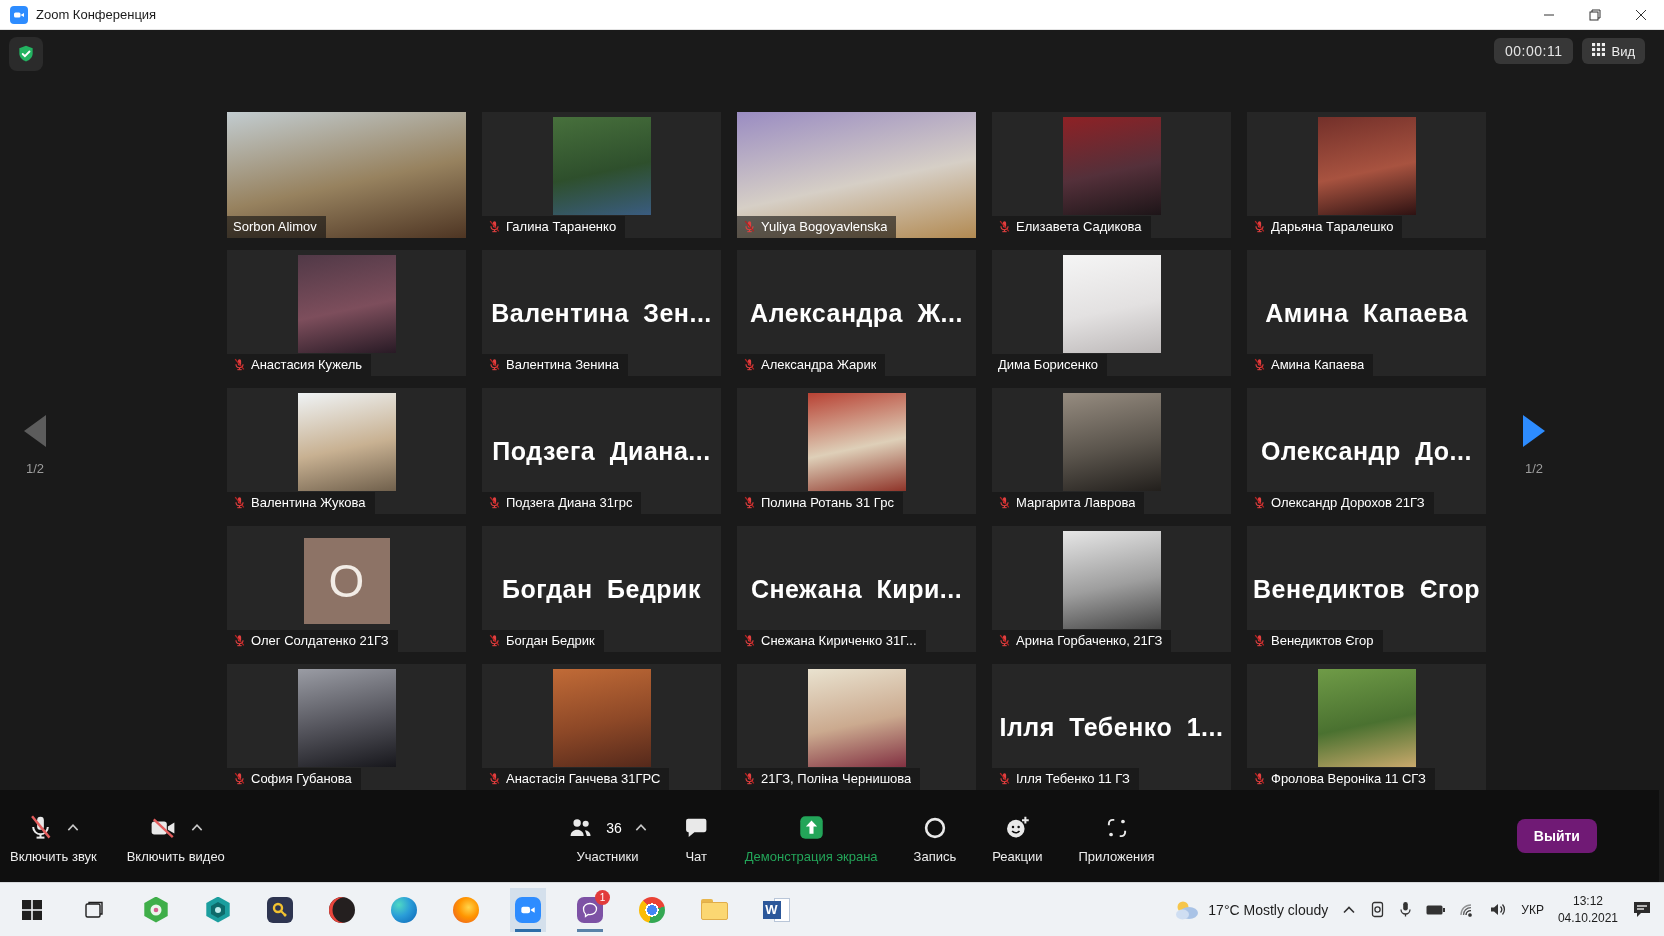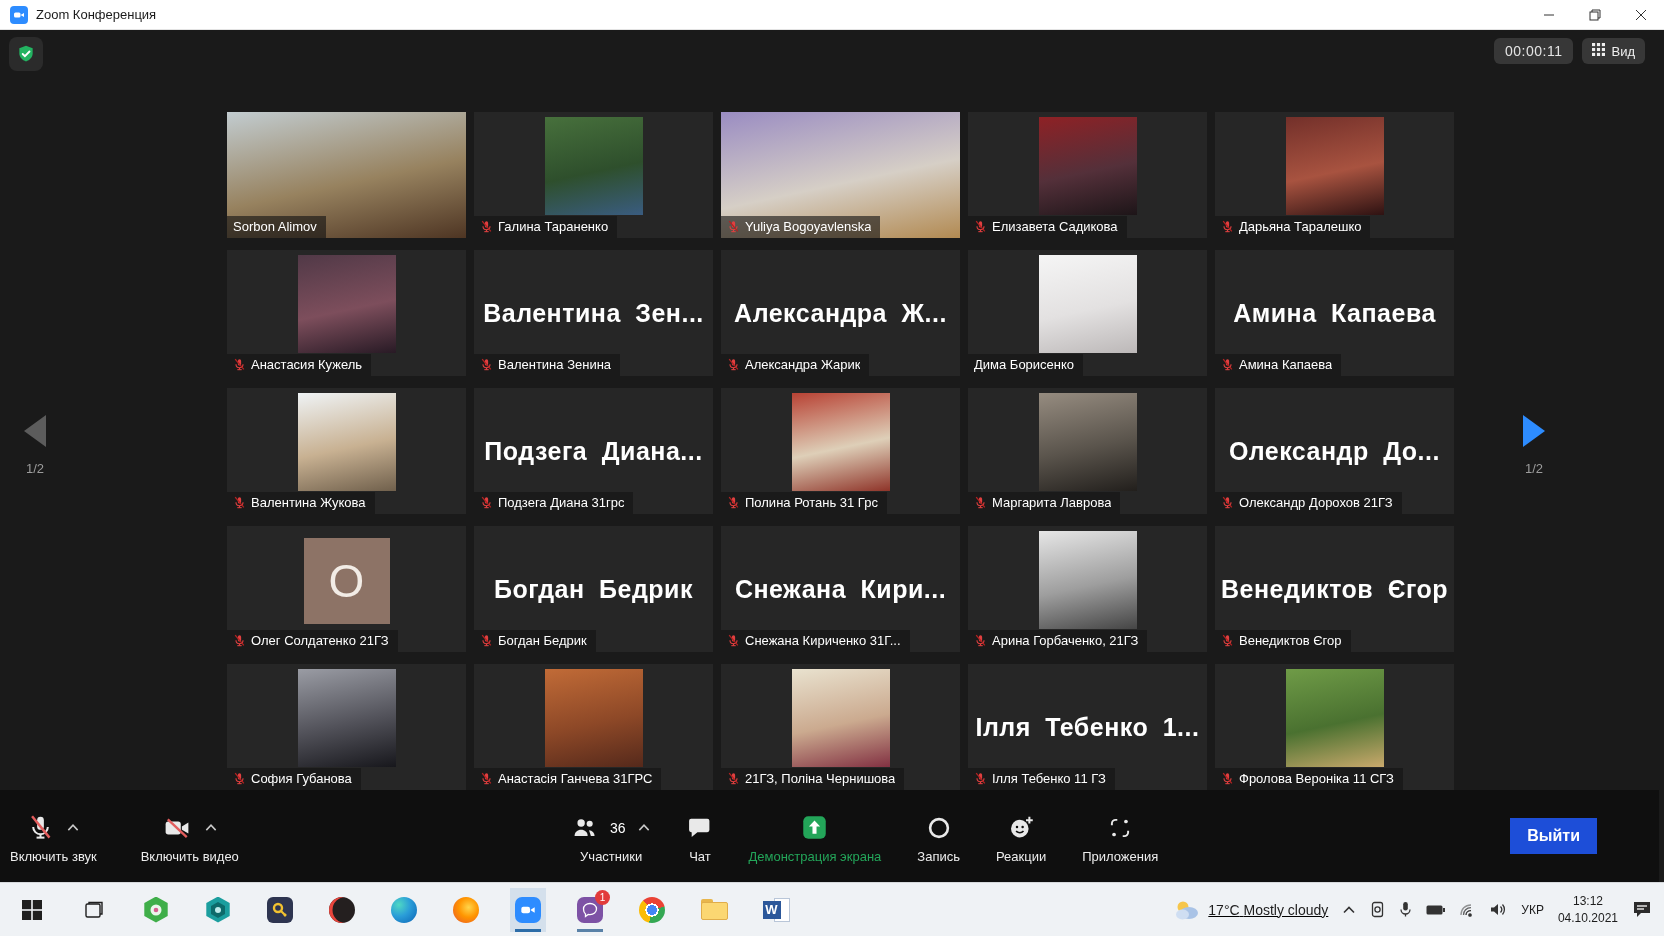--- a/index.html
+++ b/index.html
@@ -21,21 +21,21 @@
   .content { position:absolute; top:30px; left:0; right:5px; height:852px; background:#1a1a1a; }
   .shield-wrap { position:absolute; top:7px; left:9px; width:34px; height:34px; background:#2b2b2b;
                  border-radius:8px; display:flex; align-items:center; justify-content:center; }
   .top-right { position:absolute; top:8px; right:14px; display:flex; gap:9px; align-items:center; }
   .timer { background:#373737; color:#e4e4e4; font-size:14px; padding:5px 11px; border-radius:6px; letter-spacing:.5px; }
   .view-btn { background:#373737; color:#f0f0f0; font-size:13px; padding:5px 10px; border-radius:6px;
               display:flex; align-items:center; gap:6px; }
 
   
   .grid { position:absolute; left:227px; top:82px; display:grid;
-          grid-template-columns:repeat(5,239px); grid-auto-rows:126px; gap:12px 8px; }
+          grid-template-columns:repeat(5,239px); grid-auto-rows:126px; gap:12px 16px; }
   .tile { position:relative; background:#262626; overflow:hidden; }
   .tile.active { box-shadow:0 0 0 3px #b6d642 inset, 0 0 0 5px rgba(214,238,120,.35) inset; }
   .media { position:absolute; inset:0; display:flex; align-items:flex-start; justify-content:center; }
   .media.video-fill { align-items:stretch; }
   .video-surface { width:100%; height:100%; }
   .avatar-photo { margin-top:5px; height:calc(100% - 28px); aspect-ratio:1/1; }
   .avatar-letter { margin-top:12px; height:calc(100% - 40px); aspect-ratio:1/1;
                    display:flex; align-items:center; justify-content:center;
                    font-size:46px; font-weight:400; }
   .big-name { position:absolute; inset:0; display:flex; align-items:center; justify-content:center;
@@ -50,42 +50,42 @@
   .pager .num { color:#9c9c9c; font-size:13px; margin-top:14px; }
   .pager-left { left:5px; top:385px; }
   .pager-right { right:95px; top:385px; }
   .tri { width:0; height:0; margin:0 auto; }
   .tri-left  { border-top:16px solid transparent; border-bottom:16px solid transparent; border-right:22px solid #5c5c5c; }
   .tri-right { border-top:16px solid transparent; border-bottom:16px solid transparent; border-left:22px solid #2d8cff; }
 
   
   .toolbar { position:absolute; left:0; right:0; bottom:0; height:92px; background:#0f0f0f;
              display:flex; align-items:center; }
-  .tb-left { display:flex; margin-left:10px; gap:44px; }
+  .tb-left { display:flex; margin-left:10px; gap:30px; }
   .tb-center { display:flex; margin:0 auto; gap:36px; align-items:center; }
   .tb-item { display:flex; flex-direction:column; align-items:center; gap:6px; padding-top:4px; cursor:default;text-align:center; }
   .tb-ico-row { display:flex; align-items:center; gap:12px; height:30px; }
   .tb-label { font-size:13px; color:#ededed; white-space:nowrap; }
   .tb-badge { color:#fff; font-size:14px; }
-  .leave-btn { margin-right:62px; margin-left:20px; background:#1d4ed8; color:#fff; font-size:16px; font-weight:700;
-               padding:9px 17px; border-radius:0; border:none; }
+  .leave-btn { margin-right:62px; margin-left:20px; background:#701a75; color:#fff; font-size:14px; font-weight:700;
+               padding:9px 17px; border-radius:8px; border:none; }
 
   
   .taskbar { position:absolute; left:0; right:0; bottom:0; height:54px; background:#eff2f5;
              border-top:1px solid #d6d9dc; display:flex; align-items:center; }
   .tb-apps { display:flex; align-items:center; gap:26px; margin-left:14px; }
   .tk-app { position:relative; width:36px; height:44px; display:flex; align-items:center; justify-content:center; }
   .tk-app.open::after { content:""; position:absolute; bottom:0; left:5px; right:5px; height:3px; background:#5a82a8; }
   .tk-app.active { background:#d4e0ec; }
   .tk-app.active::after { background:#2d6da8; }
   .badge { position:absolute; top:2px; right:-2px; min-width:15px; height:15px; border-radius:8px; background:#e23b3b;
            color:#fff; font-size:10px; display:flex; align-items:center; justify-content:center; padding:0 3px; }
   .hexa { width:26px; height:26px; clip-path:polygon(50% 0,95% 25%,95% 75%,50% 100%,5% 75%,5% 25%); }
   .tray { margin-left:auto; display:flex; align-items:center; gap:14px; padding-right:12px; }
-  .weather { display:flex; align-items:center; gap:8px;text-decoration:underline; }
+  .weather { display:flex; align-items:center; gap:8px; }
   .weather-text { font-size:14px; color:#1d1d1d; white-space:nowrap; }
   .tray-ico { display:flex; align-items:center; justify-content:center; }
   .lang { font-size:12px; color:#1d1d1d; }
   .clock { text-align:center; font-size:12px; color:#1d1d1d; line-height:1.35; }
   .circle-ico { border-radius:50%; }
 </style>
 </head>
 <body>
 
 <div class="screen">

